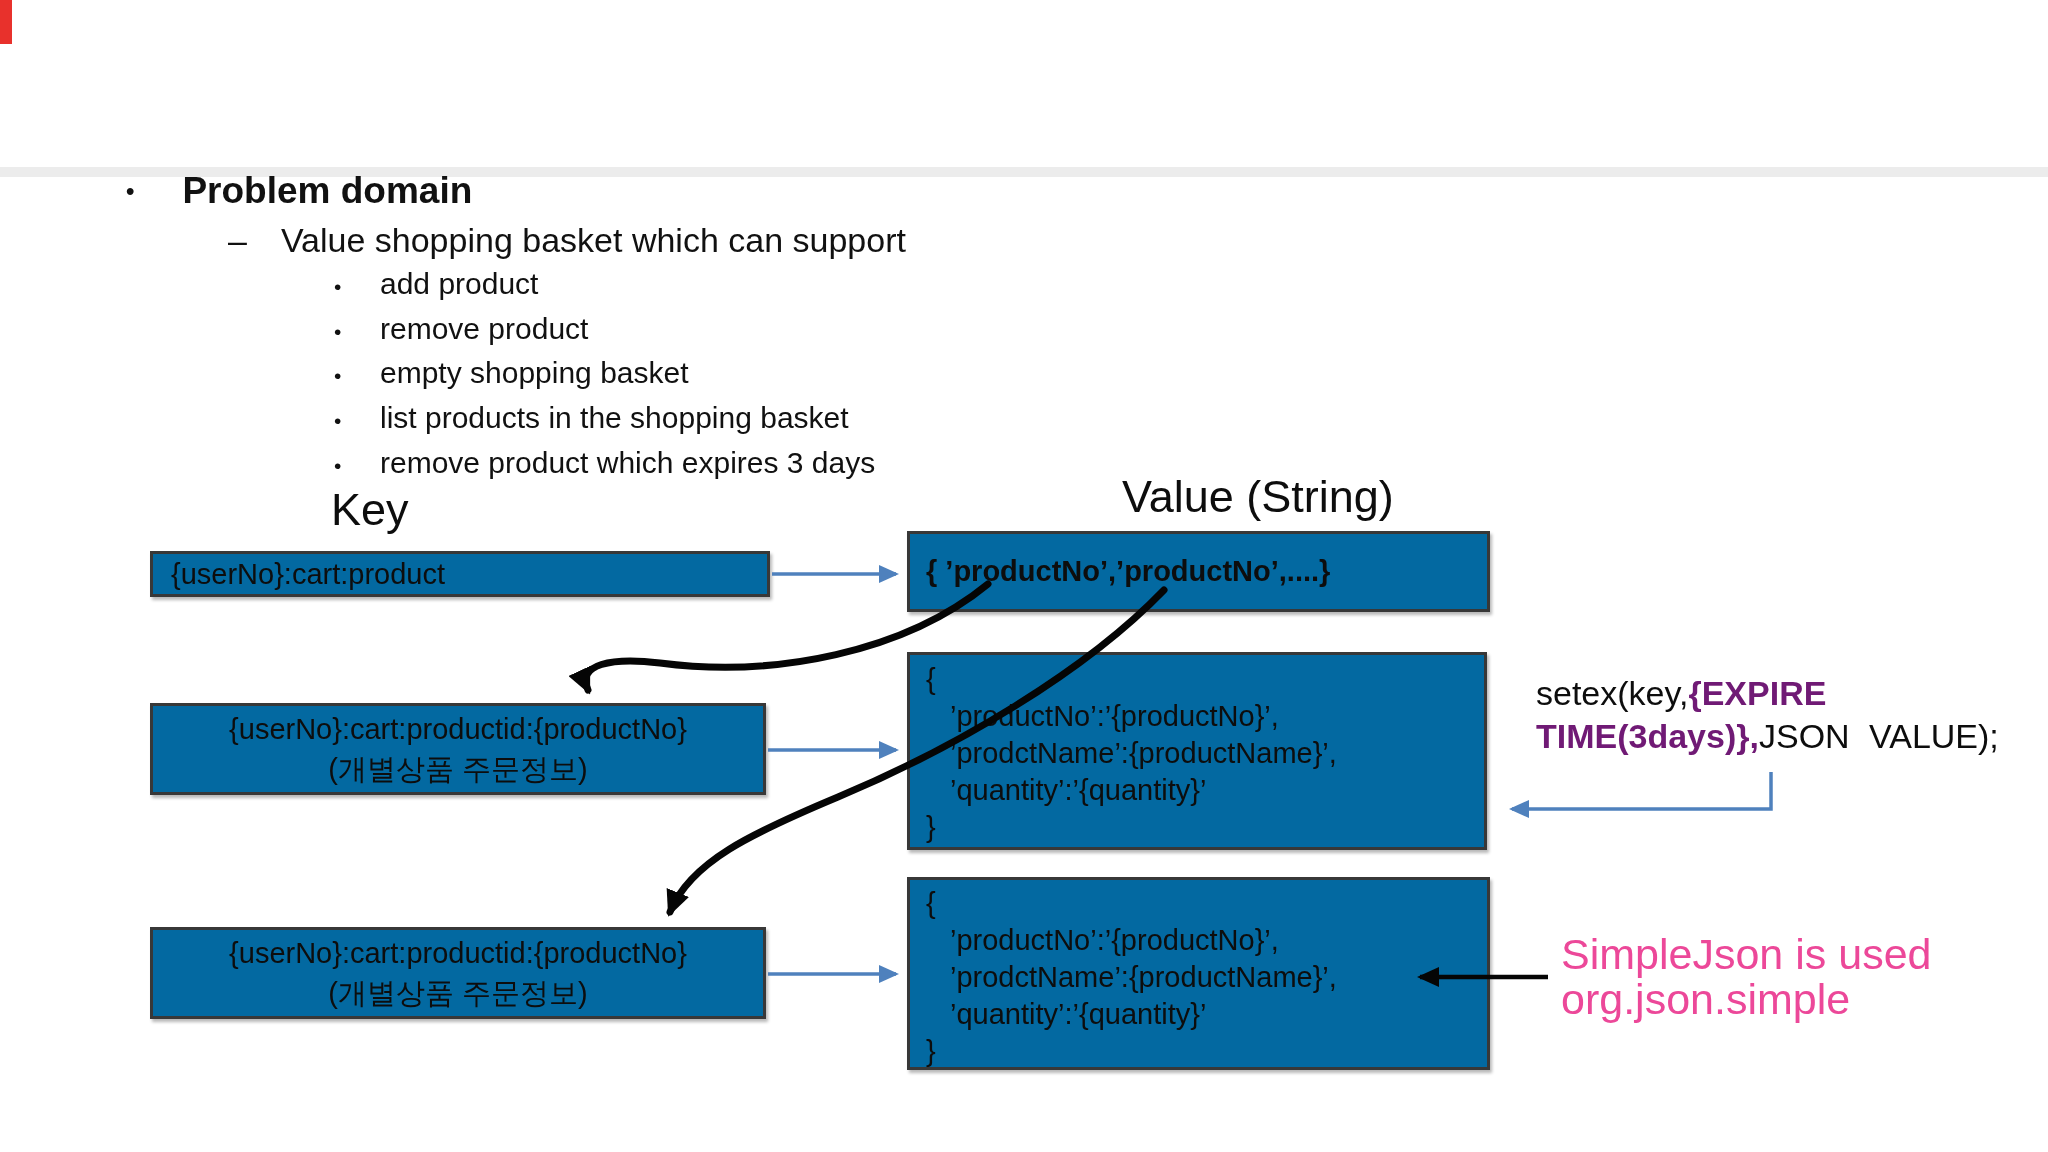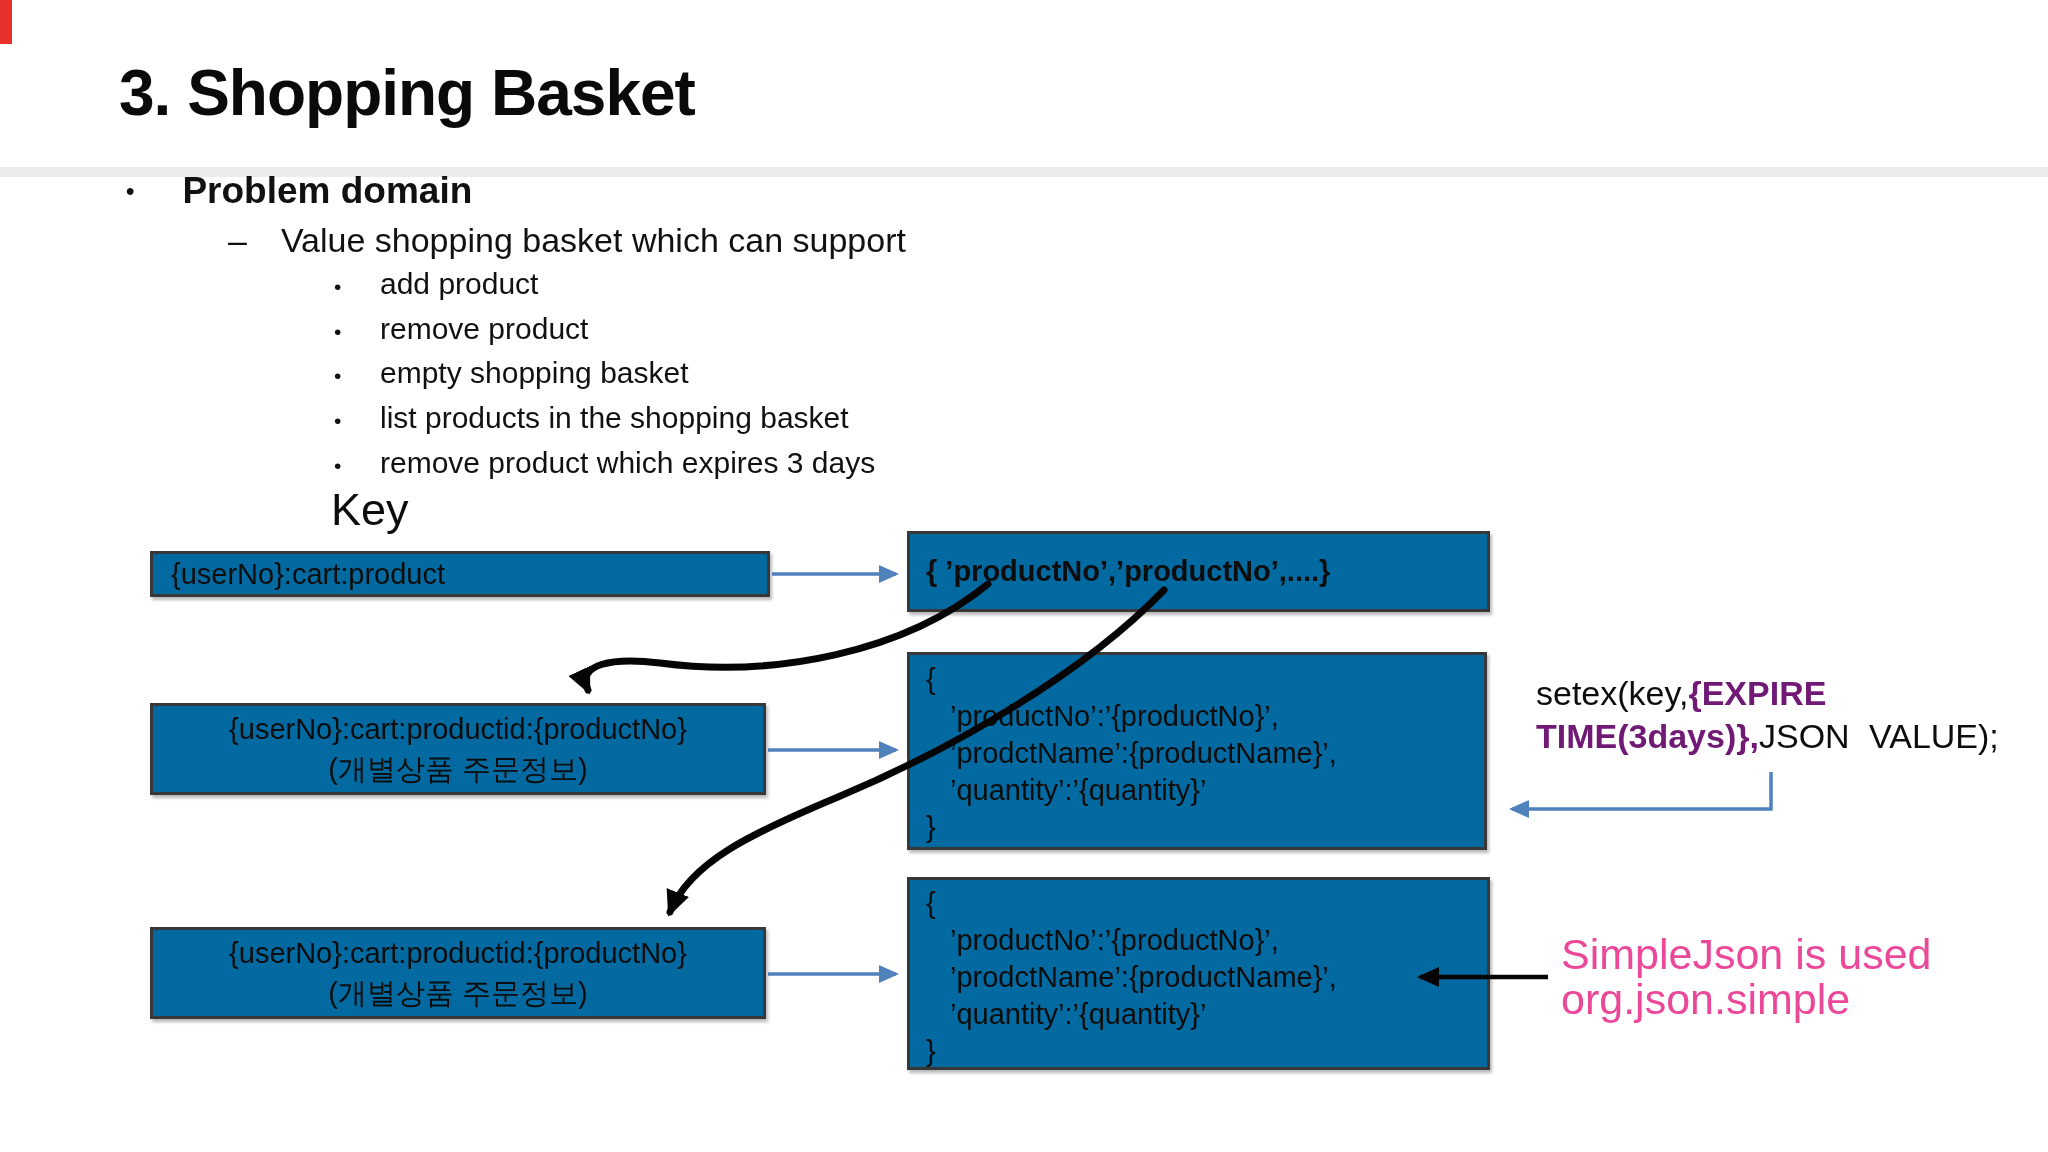--- a/index.html
+++ b/index.html
@@ -33,21 +33,20 @@
   .setex .wsp{word-spacing:10px;}
   .simplejson{left:1561px;top:932px;font-size:43px;line-height:45px;white-space:nowrap;color:#ec4899;}
 </style>
 </head>
 <body>
 
 <div class="slide">
 
   <div class="abs rec-bar"></div>
 
-  <div class="abs title">3. Shopping Basket</div>
 
   <div class="abs divider"></div>
 
   <div class="abs row b1">
     <span class="dot">•</span>
     <span>Problem domain</span>
   </div>
 
   <div class="abs row b2">
     <span class="dash">–</span>
@@ -56,20 +55,21 @@
 
   <div class="abs b3wrap">
       <div><span class="dot">•</span><span>add product</span></div>
       <div><span class="dot">•</span><span>remove product</span></div>
       <div><span class="dot">•</span><span>empty shopping basket</span></div>
       <div><span class="dot">•</span><span>list products in the shopping basket</span></div>
       <div><span class="dot">•</span><span>remove product which expires 3 days</span></div>
     </div>
 
   <div class="abs hdr" style="left:331px;top:484px;">Key</div>
+  <div class="abs hdr" style="left:1122px;top:471px;">Value (String)</div>
 
   <div id="boxes">
       <div class="box" style="left: 150px; top: 551px; width: 620px; height: 46px; display: flex; align-items: center; padding-left: 18px;">
         <div class="kb-line">{userNo}:cart:product</div>
       </div>
       <div class="box" style="left: 150px; top: 703px; width: 616px; height: 92px; display: flex; flex-direction: column; justify-content: center; align-items: center; line-height: 40px;">
         <div class="kb-line">{userNo}:cart:productid:{productNo}</div>
         <div class="kb-line">(개별상품 주문정보)</div>
       </div>
       <div class="box" style="left: 150px; top: 927px; width: 616px; height: 92px; display: flex; flex-direction: column; justify-content: center; align-items: center; line-height: 40px;">

